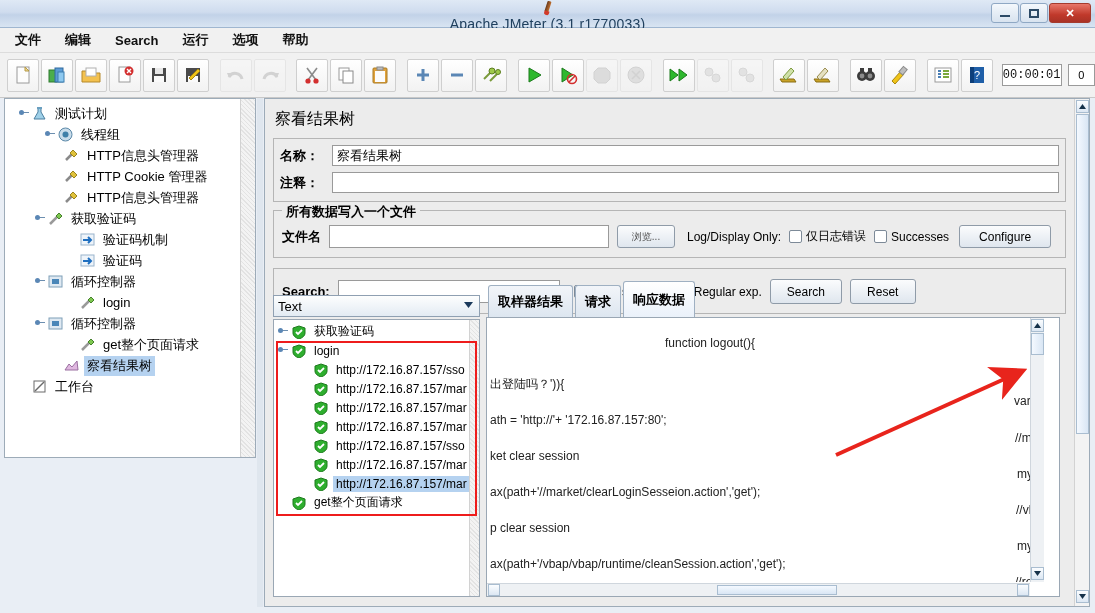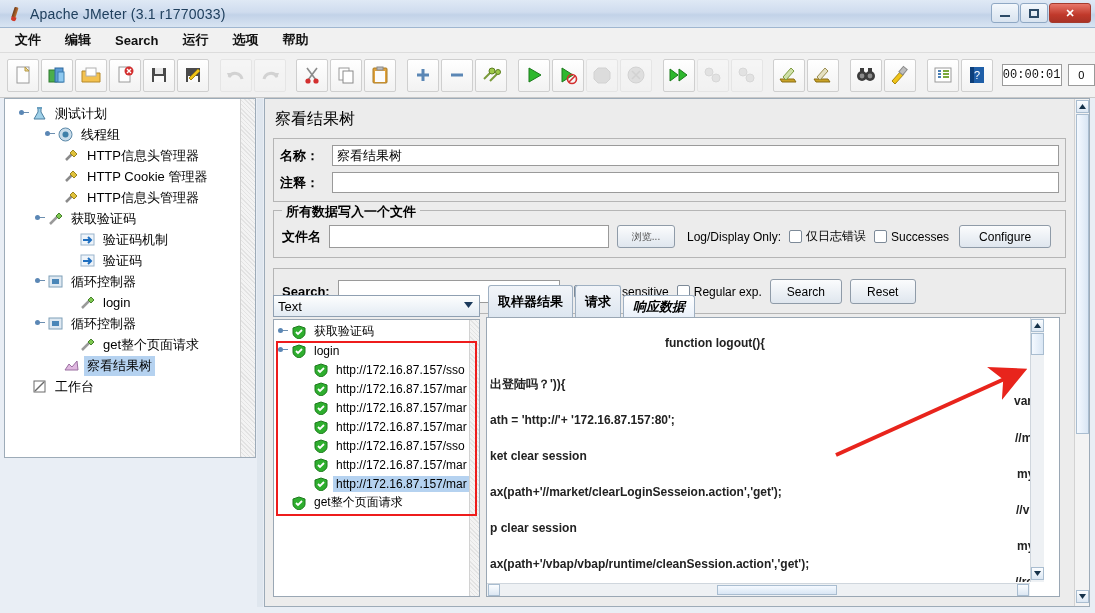--- a/index.html
+++ b/index.html
@@ -10,21 +10,21 @@
     font-size:12px; color:#000;
     background:#f0f0f0;
   }
   #app { position:relative; width:1095px; height:613px; background:#eef2f7; }
 
   
   .titlebar{
     position:absolute; left:0; top:0; width:1095px; height:28px;
     background:linear-gradient(180deg,#dfe9f5 0%,#cfdcee 45%,#c2d2e8 55%,#d8e4f2 100%);
     border-bottom:1px solid #9fb6d0;
-    display:flex; align-items:center;
+    display:flex; align-items:center;flex-direction:column;
   }
   .title-ico{ width:16px;height:16px;margin-left:8px;margin-right:6px;position:relative;flex:none;}
   .title-ico:before{
     content:""; position:absolute; left:5px; top:1px; width:4px; height:11px;
     background:linear-gradient(90deg,#6a3b1a,#c07030); transform:rotate(18deg);
     border-radius:1px;
   }
   .title-ico:after{
     content:""; position:absolute; left:3px; top:11px; width:5px; height:4px;
     background:#d23a2a; transform:rotate(18deg); border-radius:0 0 2px 2px;
@@ -140,21 +140,21 @@
   .btn.small{ font-size:10px; color:#555; }
   .cbx{ width:13px;height:13px;border:1px solid #7d8a98;background:#fff;border-radius:2px;flex:none;}
 
   .tabsrow{ display:flex; align-items:flex-end; height:22px; margin-left:2px; }
   .tab{
     height:32px; padding:0 9px; margin-right:2px; font-size:13px; font-weight:bold;
     border:1px solid #9fb0c2; border-bottom:none; border-radius:3px 3px 0 0;
     background:linear-gradient(180deg,#f2f5f9,#dde6f0);
     display:flex; align-items:center;
   }
-  .tab.active{ background:linear-gradient(180deg,#ffffff,#eaf1fa); height:22px;font-style:italic; }
+  .tab.active{ background:linear-gradient(180deg,#ffffff,#eaf1fa); height:36px; }
 
   .resp{
     border:1px solid #9aa7b4; background:#fff; position:relative; overflow:hidden;
     font-size:12px; color:#222;
   }
   .resp .line{ position:absolute; white-space:nowrap; }
 
   .redbox{ position:absolute; border:2px solid #ee1c1c; pointer-events:none; }
   .arrow-svg{ position:absolute; pointer-events:none; }
 </style>
@@ -718,21 +718,21 @@
             </div>
           </div>
 
           <div style="position:absolute;left:213px;top:0;width:583px;height:302px;">
             <div class="tabsrow">
               <div class="tab">取样器结果</div>
               <div class="tab">请求</div>
               <div class="tab active">响应数据</div>
             </div>
 
-            <div class="resp" style="position:absolute;left:0;top:22px;width:574px;height:280px;font-weight:bold;">
+            <div class="resp" style="position:absolute;left:0;top:22px;width:574px;height:280px;">
               <div style="position:absolute;left:0;top:0;right:29px;bottom:14px;overflow:hidden;">
                 <div class="line" style="left:178px;  top:18px;">function logout(){</div>
                 <div class="line" style="left:543px;  top:40px;">if(confirm('您确定退</div>
                 <div class="line" style="left:3px;    top:58px;">出登陆吗？')){</div>
                 <div class="line" style="left:527px;  top:76px;">var</div>
                 <div class="line" style="left:3px;    top:95px;">ath = 'http://'+ '172.16.87.157:80';</div>
                 <div class="line" style="left:528px;  top:113px;">//m</div>
                 <div class="line" style="left:3px;    top:131px;">ket clear session</div>
                 <div class="line" style="left:530px;  top:149px;">my</div>
                 <div class="line" style="left:3px;    top:167px;">ax(path+'//market/clearLoginSesseion.action','get');</div>

